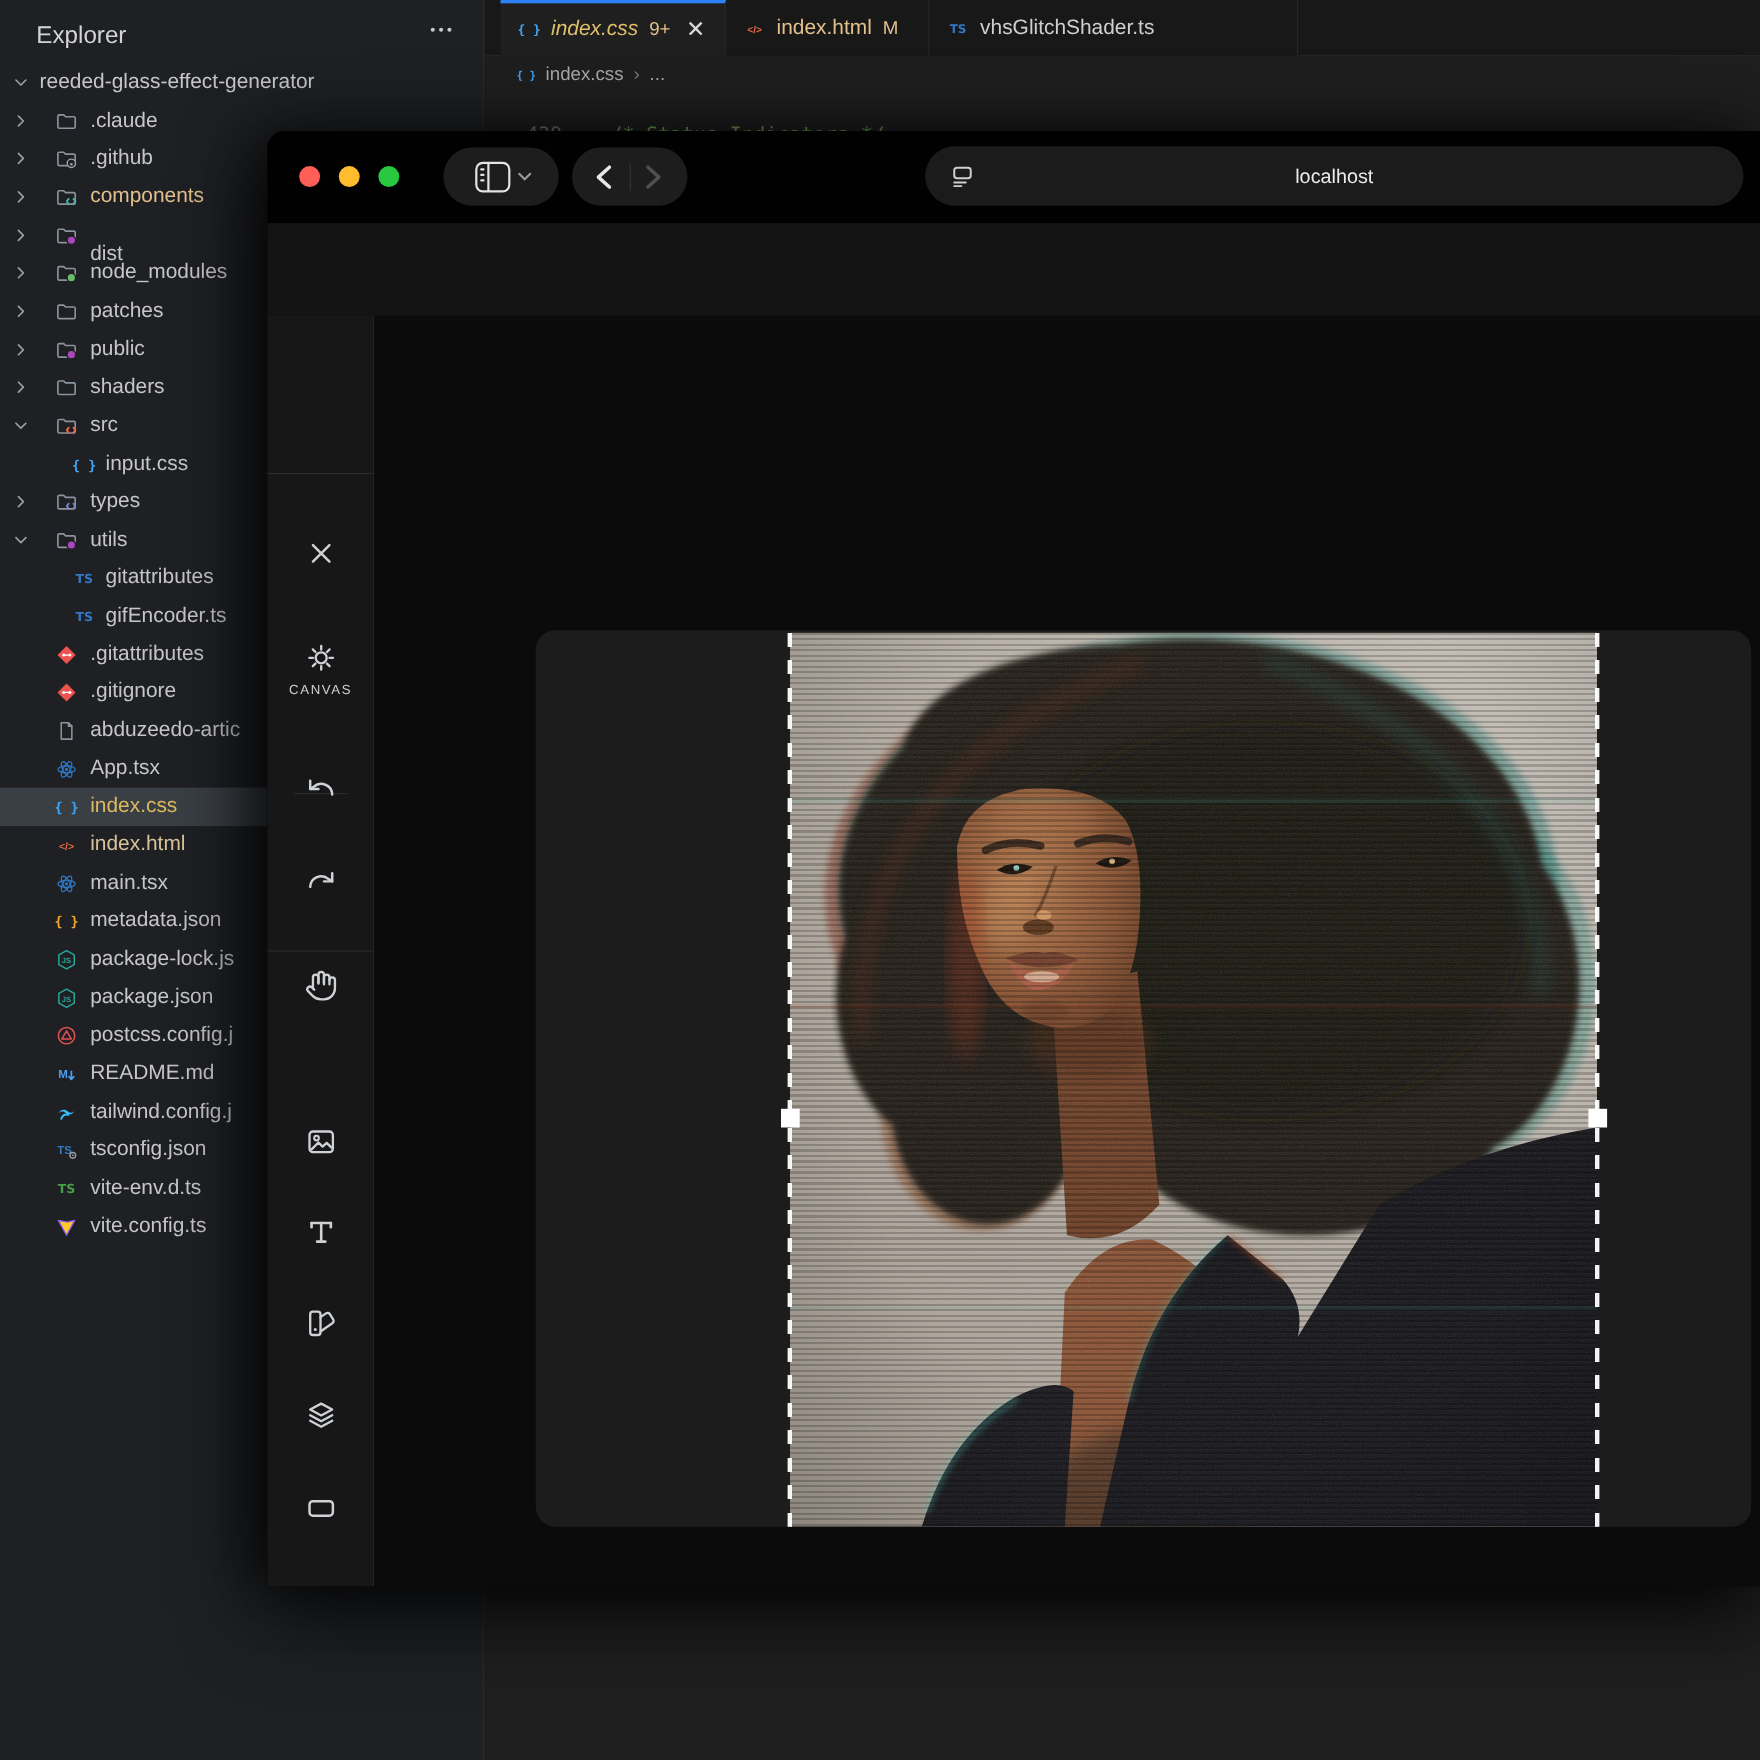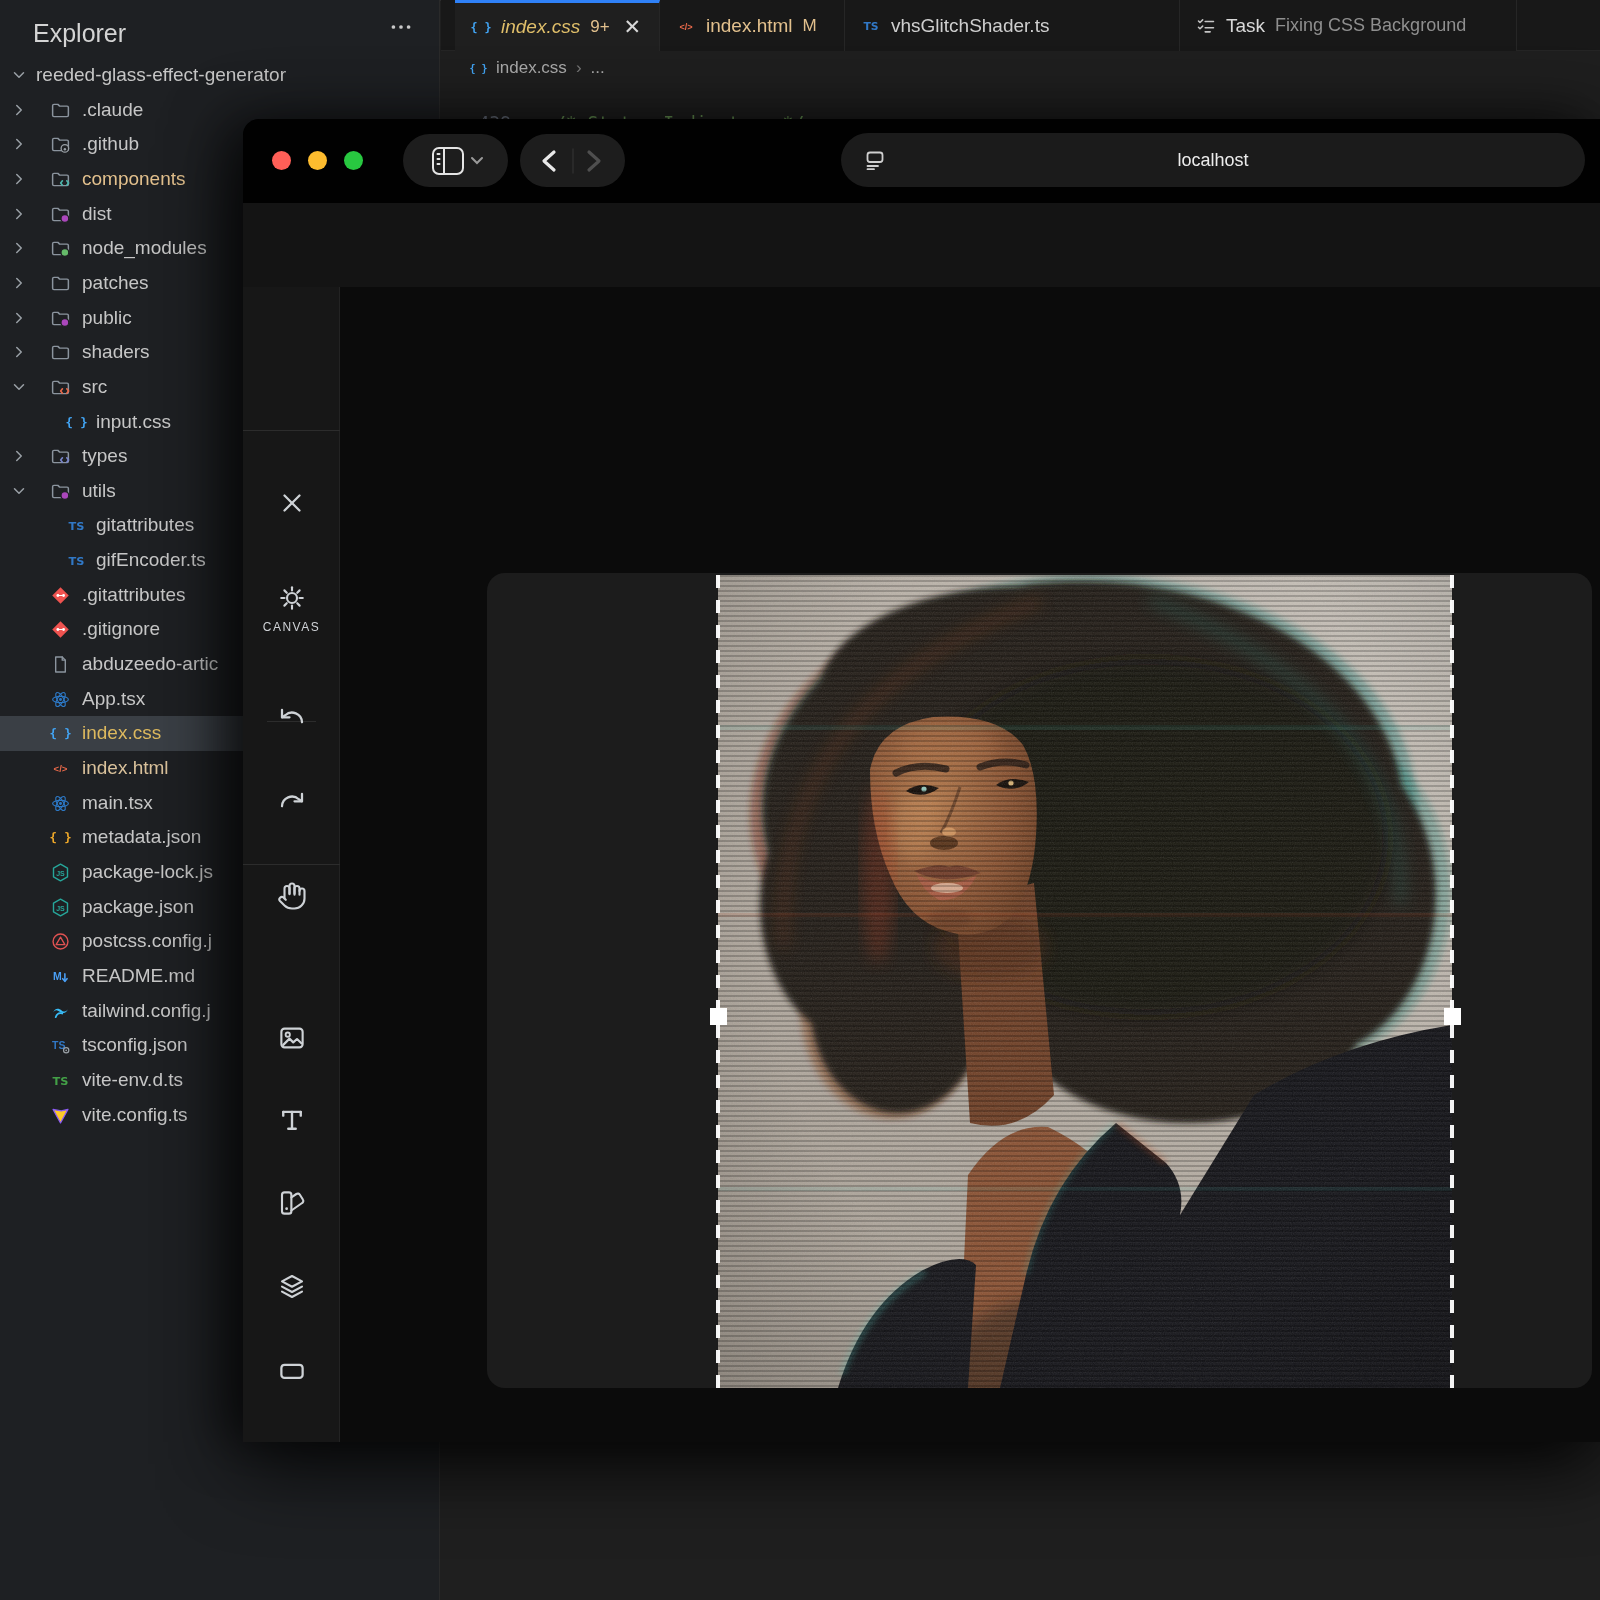--- a/index.html
+++ b/index.html
@@ -3,21 +3,21 @@
 <meta charset="utf-8">
 <style>
   html,body{margin:0;padding:0;background:#0a0a0a;}
   *{box-sizing:border-box;}
   #stage{position:relative;width:1600px;height:1600px;overflow:hidden;
     font-family:"Liberation Sans","DejaVu Sans",sans-serif;background:#1f1f1f;
     box-shadow:inset 1px 1px 0 rgba(255,255,255,.06);}
   
   .sidebar{position:absolute;left:0;top:0;width:440px;height:1600px;background:#1e2023;border-right:1px solid #2a2a2a;}
   .exp-header{position:absolute;left:0;top:0;width:100%;height:56px;}
-  .exp-title{position:absolute;left:33px;top:19px;font-size:25px;color:#d4d4d4;}
+  .exp-title{position:absolute;left:33px;top:19px;font-size:22px;color:#d4d4d4;}
   .exp-menu{position:absolute;left:388px;top:14px;color:#c9c9c9;}
   .tree{position:absolute;left:0;top:58px;width:100%;}
   .row{position:absolute;left:0;width:100%;height:35px;display:block;}
   .row.sel{background:#3a3f45;}
   .row .chev{position:absolute;top:8px;width:18px;height:18px;color:#9aa0a6;}
   .row .fic{position:absolute;top:7px;width:21px;height:21px;}
   .row .lbl{position:absolute;top:6px;font-size:19px;color:#c6c6c6;white-space:nowrap;}
   
   .tabbar{position:absolute;left:441px;top:0;width:1159px;height:51px;background:#181818;border-bottom:1px solid #252525;}
   .tab{position:absolute;top:0;height:51px;background:#181818;border-right:1px solid #262626;display:flex;align-items:center;gap:10px;padding:0 16px;overflow:hidden;}
@@ -123,21 +123,21 @@
         </div>
         <div class="row" style="top: 139px;">
           <span class="chev" style="left:10px"><svg viewBox="0 0 24 24" width="100%" height="100%" fill="none" stroke-linecap="round" stroke-linejoin="round">
               <polyline points="9,6 15,12 9,18" stroke="#9aa0a6" stroke-width="2"></polyline>
             </svg></span>
           <span class="fic" style="left:50px;position:absolute"><svg viewBox="0 0 24 24" width="100%" height="100%" fill="none" stroke-linecap="round" stroke-linejoin="round">
               <path d="M3,6.5 Q3,5 4.5,5 L9,5 L11,7 L19.5,7 Q21,7 21,8.5 L21,17.5 Q21,19 19.5,19 L4.5,19 Q3,19 3,17.5 Z" stroke="#8b949e" stroke-width="1.7"></path>
             </svg><svg viewBox="0 0 24 24" width="100%" height="100%" style="position:absolute;left:0;top:0">
               <circle cx="17" cy="16.5" r="4.5" fill="#ab47bc" stroke="#1e2023" stroke-width="1.6"></circle>
             </svg></span>
-          <span class="lbl" style="left:82px;">dist</span>
+          <span class="lbl" style="left:82px;margin-top:17px;">dist</span>
         </div>
         <div class="row" style="top: 173px; text-align: center;">
           <span class="chev" style="left:10px"><svg viewBox="0 0 24 24" width="100%" height="100%" fill="none" stroke-linecap="round" stroke-linejoin="round">
               <polyline points="9,6 15,12 9,18" stroke="#9aa0a6" stroke-width="2"></polyline>
             </svg></span>
           <span class="fic" style="left:50px;position:absolute"><svg viewBox="0 0 24 24" width="100%" height="100%" fill="none" stroke-linecap="round" stroke-linejoin="round">
               <path d="M3,6.5 Q3,5 4.5,5 L9,5 L11,7 L19.5,7 Q21,7 21,8.5 L21,17.5 Q21,19 19.5,19 L4.5,19 Q3,19 3,17.5 Z" stroke="#8b949e" stroke-width="1.7"></path>
             </svg><svg viewBox="0 0 24 24" width="100%" height="100%" style="position:absolute;left:0;top:0">
               <circle cx="17" cy="16.5" r="4.5" fill="#66bb6a" stroke="#1e2023" stroke-width="1.6"></circle>
             </svg></span>
@@ -364,33 +364,20 @@
             <text x="12" y="16.5" text-anchor="middle" font-size="11" font-weight="700" fill="#e8694a" stroke="none">&lt;/&gt;</text>
           </svg></span>
         <span class="tlabel" style="color:#e2c08d">index.html</span>
         <span class="tbadge">M</span>
       </div>
       <div class="tab" style="left: 404px; width: 335px;">
         <span class="tic"><svg viewBox="0 0 24 24" width="100%" height="100%" fill="none" stroke-linecap="round" stroke-linejoin="round">
             <text x="12" y="17" text-anchor="middle" font-size="13" font-weight="700" font-family="DejaVu Sans,sans-serif" fill="#3178c6" stroke="none">TS</text>
           </svg></span>
         <span class="tlabel" style="color:#cfcfcf">vhsGlitchShader.ts</span>
-      </div>
-      <div class="tab" style="left: 739px; width: 337px;">
-        <span class="tic"><svg viewBox="0 0 24 24" width="100%" height="100%" fill="none" stroke-linecap="round" stroke-linejoin="round">
-            <g stroke="#c5c5c5" stroke-width="1.9">
-              <polyline points="3,6 4.8,7.8 8,4.6"></polyline>
-              <polyline points="3,13.5 4.8,15.3 8,12.1"></polyline>
-              <line x1="11" y1="6.5" x2="21" y2="6.5"></line>
-              <line x1="11" y1="14" x2="21" y2="14"></line>
-              <line x1="11" y1="19" x2="17" y2="19"></line>
-            </g>
-          </svg></span>
-        <span class="tlabel" style="color:#d8d8d8">Task</span>
-        <span class="tsub">Fixing CSS Background</span>
       </div>
     </div>
 
   <div class="breadcrumb">
     <span class="bic" id="bcIcon"><svg viewBox="0 0 24 24" width="100%" height="100%" fill="none" stroke-linecap="round" stroke-linejoin="round">
           <text x="12" y="17" text-anchor="middle" font-size="14" font-weight="700" font-family="DejaVu Sans Mono,monospace" fill="#42a5f5" stroke="none">{ }</text>
         </svg></span>
     <span>index.css</span>
     <span class="sep">›</span>
     <span>...</span>

